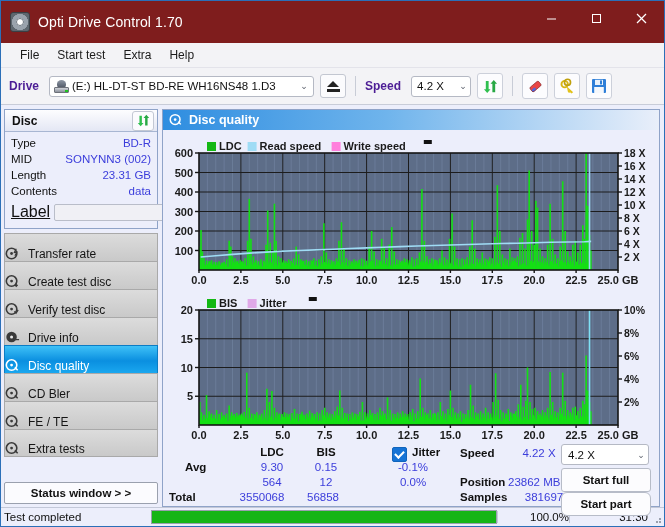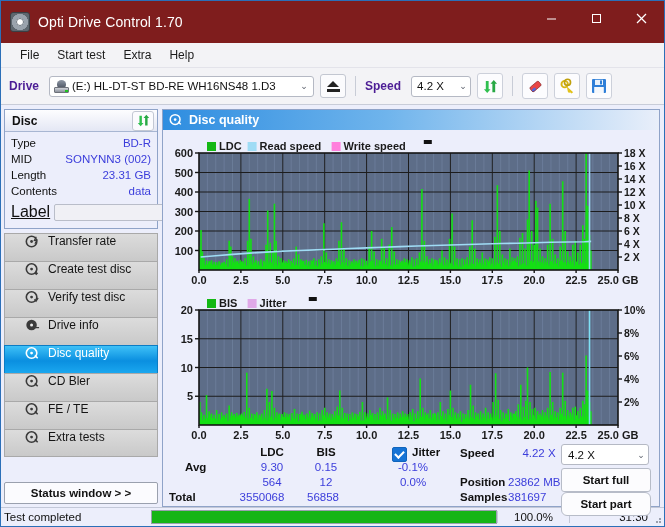--- a/index.html
+++ b/index.html
@@ -96,23 +96,23 @@
   .label-row .k{font-size:16px;color:#111;text-decoration:underline;}
   .label-input{
     flex:1;height:17px;background:#f0f0f5;border:1px solid #b9bdc9;box-sizing:border-box;border-radius:2px;
   }
   .disc-btn{
     width:20px;height:19px;border:1px solid #c3c8d4;border-radius:3px;background:#fbfbfe;
     display:flex;align-items:center;justify-content:center;
   }
   .nav{margin-top:4px;display:flex;flex-direction:column;}
   .nav-item{
-    height:28px;display:flex;align-items:flex-start;box-sizing:border-box;
+    height:28px;display:flex;align-items:flex-end;box-sizing:border-box;
     background:linear-gradient(#dcdcdc,#c9c9c9);
-    border:1px solid #a9a9a9;border-bottom:none;padding-left:20px;gap:8px;
+    border:1px solid #a9a9a9;border-bottom:none;padding-left:0;gap:8px;
     font-size:12px;color:#151515;
   }
   .nav-item:last-child{border-bottom:1px solid #a9a9a9;}
   .nav-item.active{
     background:linear-gradient(#3fc1f7,#0a8fe0 55%,#1aa7ef);
     color:#fff;border-color:#0c7cc4;
   }
   .nav-icon{width:15px;height:15px;flex:0 0 auto;}
   .spacer{flex:1 1 auto;}
   .status-btn{
@@ -152,21 +152,21 @@
     display:flex;align-items:center;justify-content:center;font-size:11.5px;font-weight:bold;color:#111;
   }
   
   .statusbar{
     height:18px;flex:0 0 auto;display:flex;align-items:center;background:#eceefb;
     border-top:1px solid #c3c8d8;font-size:11.5px;color:#111;
   }
   .sb-text{width:150px;padding-left:3px;box-sizing:border-box;}
   .sb-prog{flex:1 1 auto;height:14px;background:#fff;border:1px solid #9aa0ae;box-sizing:border-box;position:relative;}
   .sb-prog .fill{position:absolute;left:0;top:0;bottom:0;background:#16b516;}
-  .sb-pct{width:72px;text-align:center;padding-left:0;box-sizing:border-box;border-left:1px solid #c3c8d8;}
+  .sb-pct{width:72px;text-align:right;padding-left:0;box-sizing:border-box;border-left:1px solid #c3c8d8;}
   .sb-time{width:95px;text-align:right;padding-right:16px;box-sizing:border-box;border-left:1px solid #c3c8d8;}
   .grip{position:absolute;right:2px;bottom:2px;width:10px;height:10px;}
   svg{display:block;}
   text{font-family:"Liberation Sans", sans-serif;}
 </style>
 </head>
 <body>
 
 <div class="window">
 
@@ -973,21 +973,21 @@
 
           <div class="rowlbl" style="left:6px;top:47px;">Total</div>
           <div class="num" style="left:65px;top:47px;width:68px;">3550068</div>
           <div class="num" style="left:137px;top:47px;width:46px;">56858</div>
 
           <div class="rowlbl" style="left:297px;top:3px;">Speed</div>
           <div class="num" style="left:345px;top:3px;width:62px;text-align:center;">4.22 X</div>
           <div class="rowlbl" style="left:297px;top:32px;">Position</div>
           <div class="num" style="left:345px;top:32px;width:72px;text-align:left;">23862 MB</div>
           <div class="rowlbl" style="left:297px;top:47px;">Samples</div>
-          <div class="num" style="left:345px;top:47px;width:72px;text-align:left;">381697</div>
+          <div class="num" style="left:345px;top:47px;width:72px;text-align:center;">381697</div>
 
           <div class="sp-combo" style="left:398px;top:0px;">
             <span style="flex:1">4.2 X</span>
             <span class="chev">⌄</span>
           </div>
           <div class="act-btn" style="left:398px;top:24px;">Start full</div>
           <div class="act-btn" style="left:398px;top:48px;border-radius:6px;">Start part</div>
         </div>
 
       </div>

